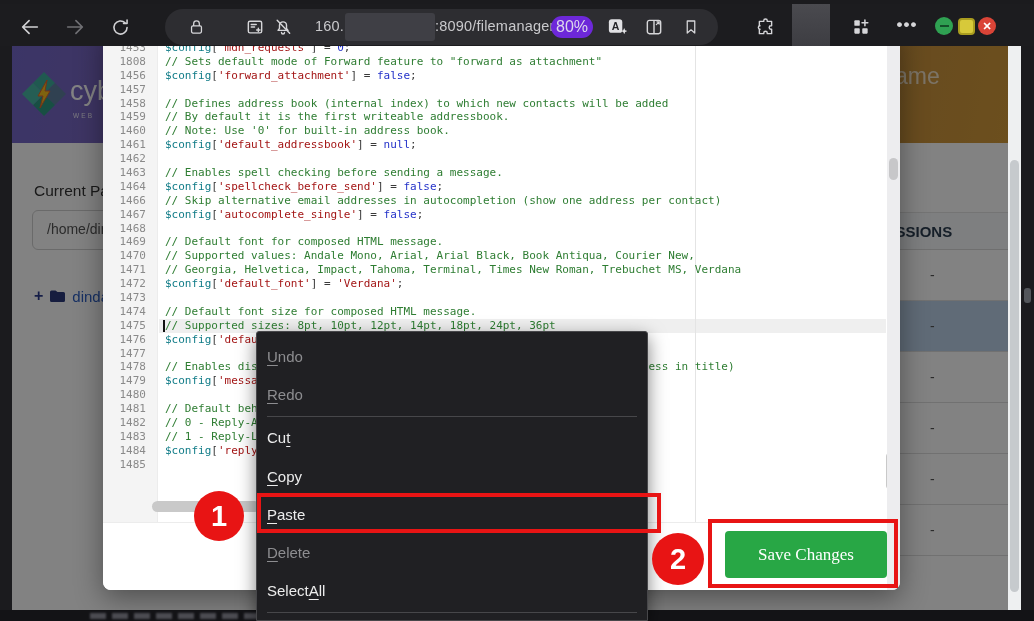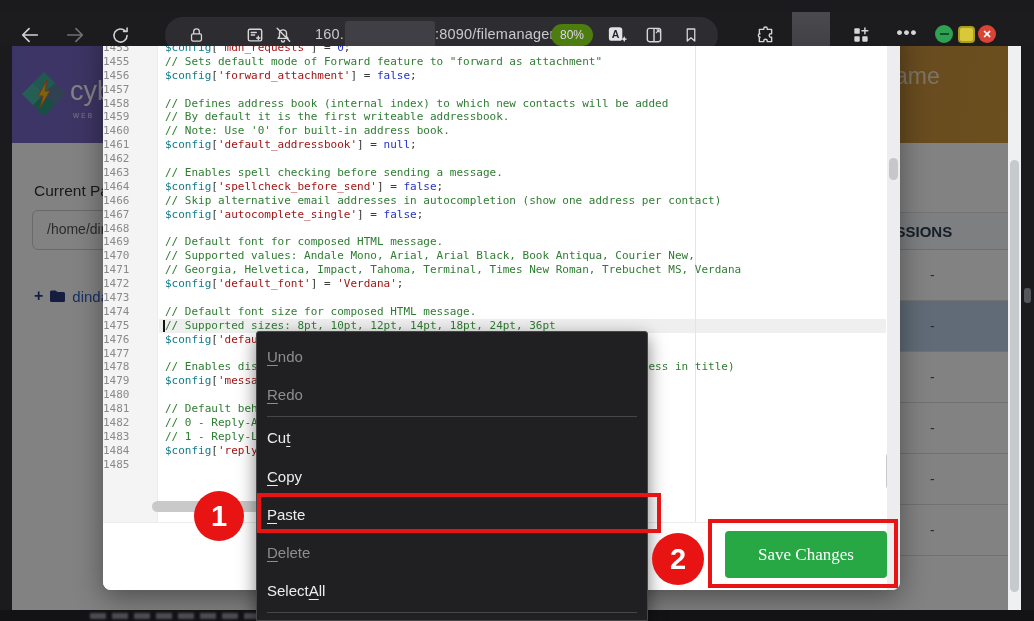--- a/index.html
+++ b/index.html
@@ -2,31 +2,31 @@
 <html><head>
 <meta charset="utf-8">
 <style>
   html,body{margin:0;padding:0;background:#101013;}
   *{box-sizing:border-box;}
   .stage{position:relative;width:1034px;height:621px;overflow:hidden;
          font-family:"Liberation Sans",sans-serif;background:#1b1b1e;}
   .abs{position:absolute;}
 
   
-  #topbar{left:0;top:12px;width:1034px;height:46px;background:#1c1c1f;border-bottom:1px solid #0d0d0f;}
+  #topbar{left:0;top:4px;width:1034px;height:46px;background:#1c1c1f;border-bottom:1px solid #0d0d0f;}
   .navbtn{top:11px;width:24px;height:24px;display:flex;align-items:center;justify-content:center;border-radius:4px;}
   #back-btn{left:18px;} #fwd-btn{left:63px;} #refresh-btn{left:108px;}
   #addressbar{left:165px;top:5px;width:553px;height:36px;border-radius:18px;background:#2d2d31;}
   #addressbar svg{position:absolute;top:50%;transform:translateY(-50%);}
   #lock-i{left:23px;} #reader-i{left:80px;} #bell-i{left:108px;}
   .urltxt{position:absolute;top:9px;font-size:14.5px;color:#c9c9cc;letter-spacing:.2px;}
   #url-prefix{left:150px;} #url-suffix{left:270px;}
   #url-redact{left:180px;top:4px;width:90px;height:28px;background:#3f3f45;border-radius:3px;}
-  #zoom-badge{left:386px;top:7px;width:42px;height:22px;border-radius:11px;background:#4d7c0f;
-              color:#ddd8ec;font-size:12px;display:flex;align-items:center;justify-content:center;}
+  #zoom-badge{left:386px;top:7px;width:42px;height:22px;border-radius:11px;background:#6d28d9;
+              color:#ddd8ec;font-size:16px;display:flex;align-items:center;justify-content:center;}
   #translate-i{left:441px;} #split-i{left:479px;} #bookmark-i{left:517px;}
   #puzzle-btn{left:753px;top:11px;width:24px;height:24px;display:flex;align-items:center;justify-content:center;}
   #profile-redact{left:792px;top:0;width:38px;height:46px;background:linear-gradient(#4a4a4f,#3c3c41);}
   #grid-btn{left:849px;top:11px;width:24px;height:24px;display:flex;align-items:center;justify-content:center;}
   #dots-btn{left:893px;top:6px;width:28px;height:30px;color:#d5d5d8;font-size:17px;font-weight:bold;
             display:flex;align-items:center;justify-content:center;letter-spacing:1px;}
   #win-min{left:935px;top:13px;width:18px;height:18px;border-radius:50%;background:#2fa152;
            display:flex;align-items:center;justify-content:center;}
   #win-min::after{content:"";width:9px;height:2px;background:#14502a;}
   #win-max{left:958px;top:14px;width:17px;height:17px;border-radius:4px;background:#d7c93a;border:2px solid #aa9d1f;}
@@ -68,21 +68,21 @@
   
   #modal{left:91px;top:-20px;width:797px;height:564px;background:#fff;z-index:10;
          border-radius:0 0 8px 8px;box-shadow:0 8px 28px rgba(0,0,0,.4);}
   #editor{left:0;top:0;width:784px;height:496px;overflow:hidden;
           font-family:"DejaVu Sans Mono",monospace;font-size:11px;line-height:13.9px;}
   #gutter{left:0;top:0;width:55px;height:496px;background:#f4f4f4;border-right:1px solid #ececec;}
   #ruler{left:592px;top:0;width:1px;height:496px;background:#e4e4e4;}
   #active-line{left:56px;top:293px;width:727px;height:14px;background:#efefef;}
   #lines{left:0;top:15px;width:784px;}
   .cl{display:flex;height:13.9px;white-space:pre;}
-  .ln{width:55px;padding-right:12px;text-align:left;color:#8a8a8a;flex:none;}
+  .ln{width:55px;padding-right:12px;text-align:right;color:#8a8a8a;flex:none;}
   .code{margin-left:7px;color:#333;}
   .tk-c{color:#2e7d32;} .tk-v{color:#0f7b87;} .tk-s{color:#a31515;margin-top:12px;} .tk-a{color:#2432c9;} .tk-p{color:#3a3a3a;}
   #cursor{left:60px;top:294px;width:1.6px;height:12px;background:#111;}
   #ed-vthumb{left:783px;top:426px;width:9px;height:38px;background:#c9c9c9;border-radius:4.5px;}
   #ed-hthumb{left:49px;top:475px;width:108px;height:11px;background:#c9c9c9;border-radius:5.5px;}
   #modal-strip{left:784px;top:0;width:13px;height:564px;background:#ededef;border-radius:0 0 8px 0;}
   #modal-strip-thumb{left:2px;top:132px;width:9px;height:22px;background:#c7c7c9;border-radius:4.5px;}
   #modal-footer{left:0;top:496px;width:784px;height:68px;background:#fff;border-top:1px solid #ececec;
                 border-radius:0 0 0 8px;}
   #save-btn{left:622px;top:8px;width:162px;height:47px;background:#28a745;border:none;border-radius:4px;
@@ -250,21 +250,21 @@
 
     <div class="abs" id="dim"></div>
 
     <div class="abs" id="modal">
       <div class="abs" id="editor">
         <div class="abs" id="gutter"></div>
         <div class="abs" id="active-line"></div>
         <div class="abs" id="ruler"></div>
         <div class="abs" id="lines">
             <div class="cl"><span class="ln">1453</span><span class="code"><span class="tk-v">$config</span><span class="tk-p">[</span><span class="tk-s">'mdn_requests'</span><span class="tk-p">] = </span><span class="tk-a">0</span><span class="tk-p">;</span></span></div>
-            <div class="cl"><span class="ln">1455</span><span class="code"><span class="tk-c">// Sets default mode of Forward feature to "forward as attachment"</span></span></div>
+            <div class="cl"><span class="ln">1808</span><span class="code"><span class="tk-c">// Sets default mode of Forward feature to "forward as attachment"</span></span></div>
             <div class="cl"><span class="ln">1456</span><span class="code"><span class="tk-v">$config</span><span class="tk-p">[</span><span class="tk-s">'forward_attachment'</span><span class="tk-p">] = </span><span class="tk-a">false</span><span class="tk-p">;</span></span></div>
             <div class="cl"><span class="ln">1457</span><span class="code"></span></div>
             <div class="cl"><span class="ln">1458</span><span class="code"><span class="tk-c">// Defines address book (internal index) to which new contacts will be added</span></span></div>
             <div class="cl"><span class="ln">1459</span><span class="code"><span class="tk-c">// By default it is the first writeable addressbook.</span></span></div>
             <div class="cl"><span class="ln">1460</span><span class="code"><span class="tk-c">// Note: Use '0' for built-in address book.</span></span></div>
             <div class="cl"><span class="ln">1461</span><span class="code"><span class="tk-v">$config</span><span class="tk-p">[</span><span class="tk-s">'default_addressbook'</span><span class="tk-p">] = </span><span class="tk-a">null</span><span class="tk-p">;</span></span></div>
             <div class="cl"><span class="ln">1462</span><span class="code"></span></div>
             <div class="cl"><span class="ln">1463</span><span class="code"><span class="tk-c">// Enables spell checking before sending a message.</span></span></div>
             <div class="cl"><span class="ln">1464</span><span class="code"><span class="tk-v">$config</span><span class="tk-p">[</span><span class="tk-s">'spellcheck_before_send'</span><span class="tk-p">] = </span><span class="tk-a">false</span><span class="tk-p">;</span></span></div>
             <div class="cl"><span class="ln">1466</span><span class="code"><span class="tk-c">// Skip alternative email addresses in autocompletion (show one address per contact)</span></span></div>

